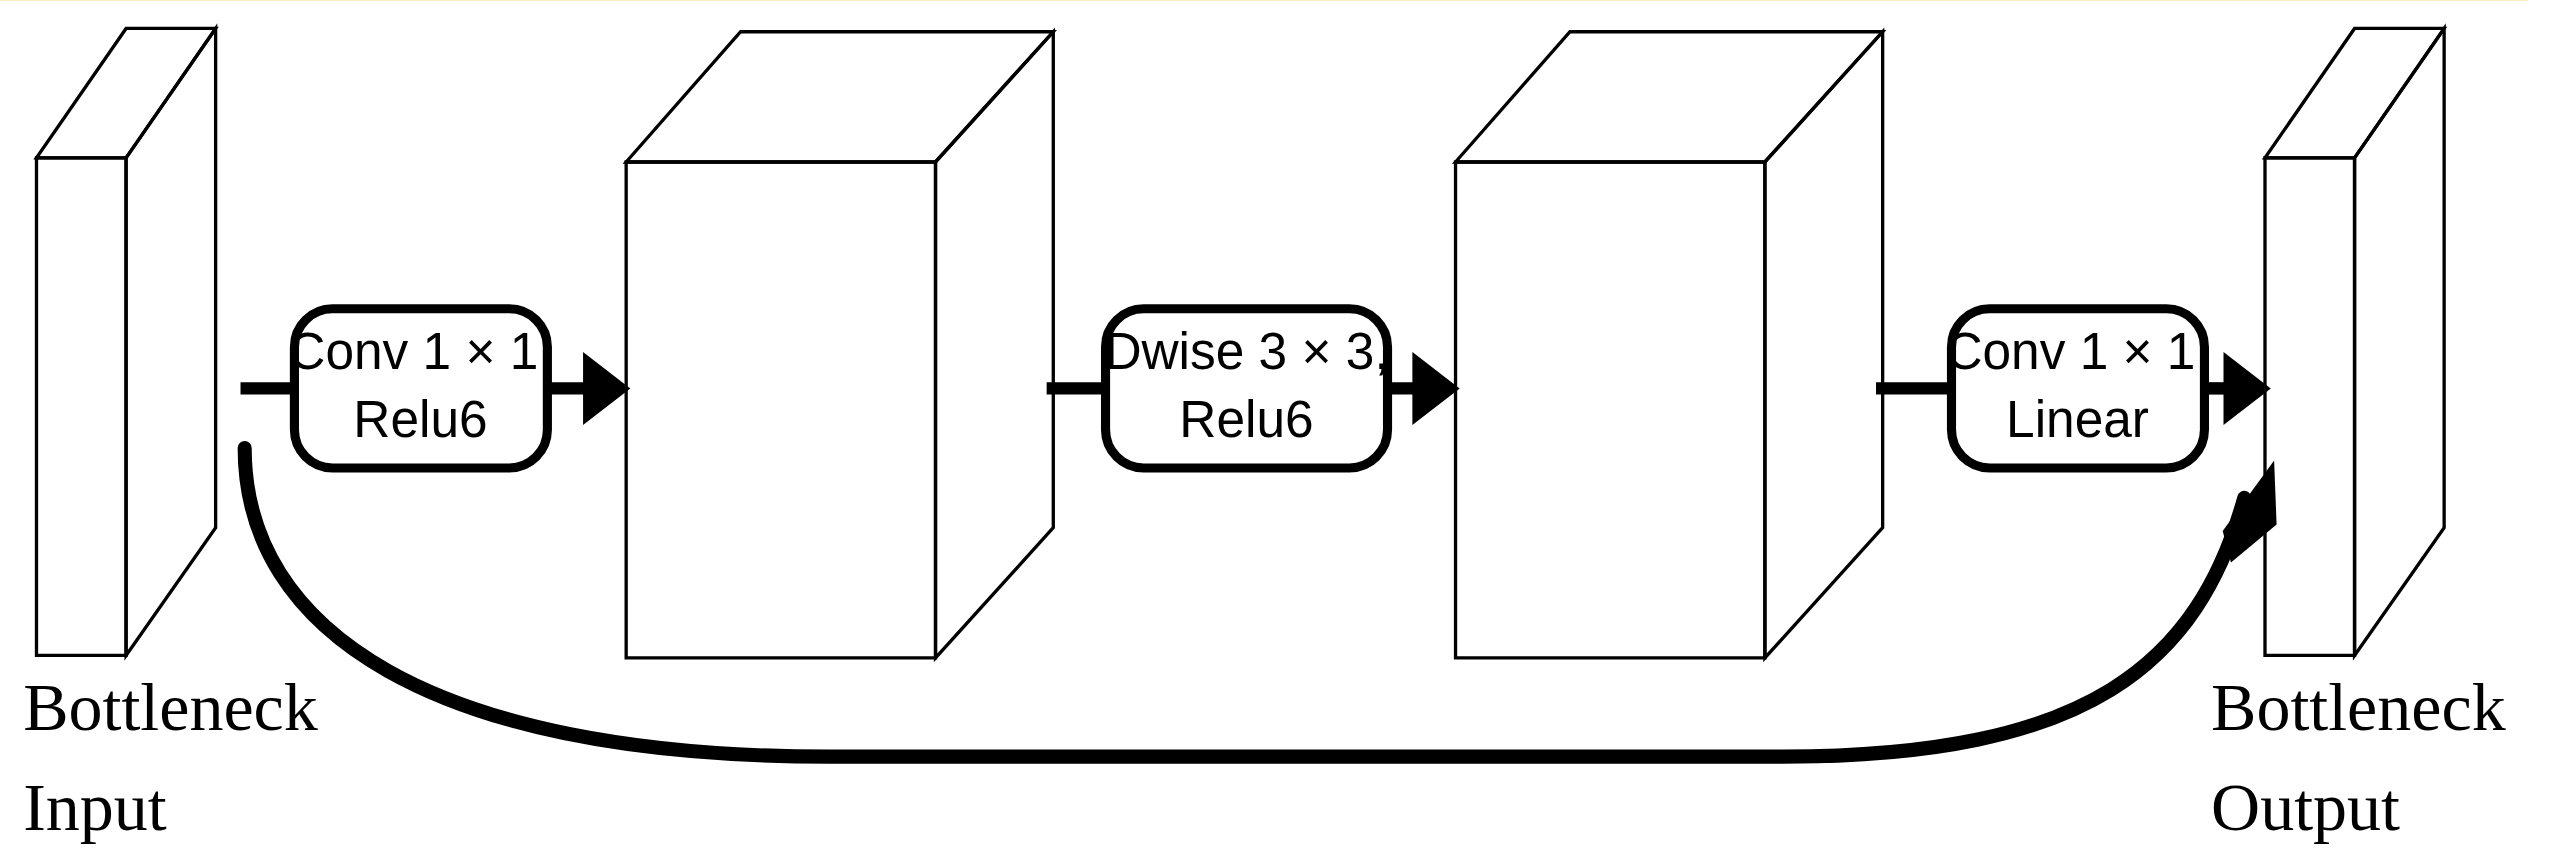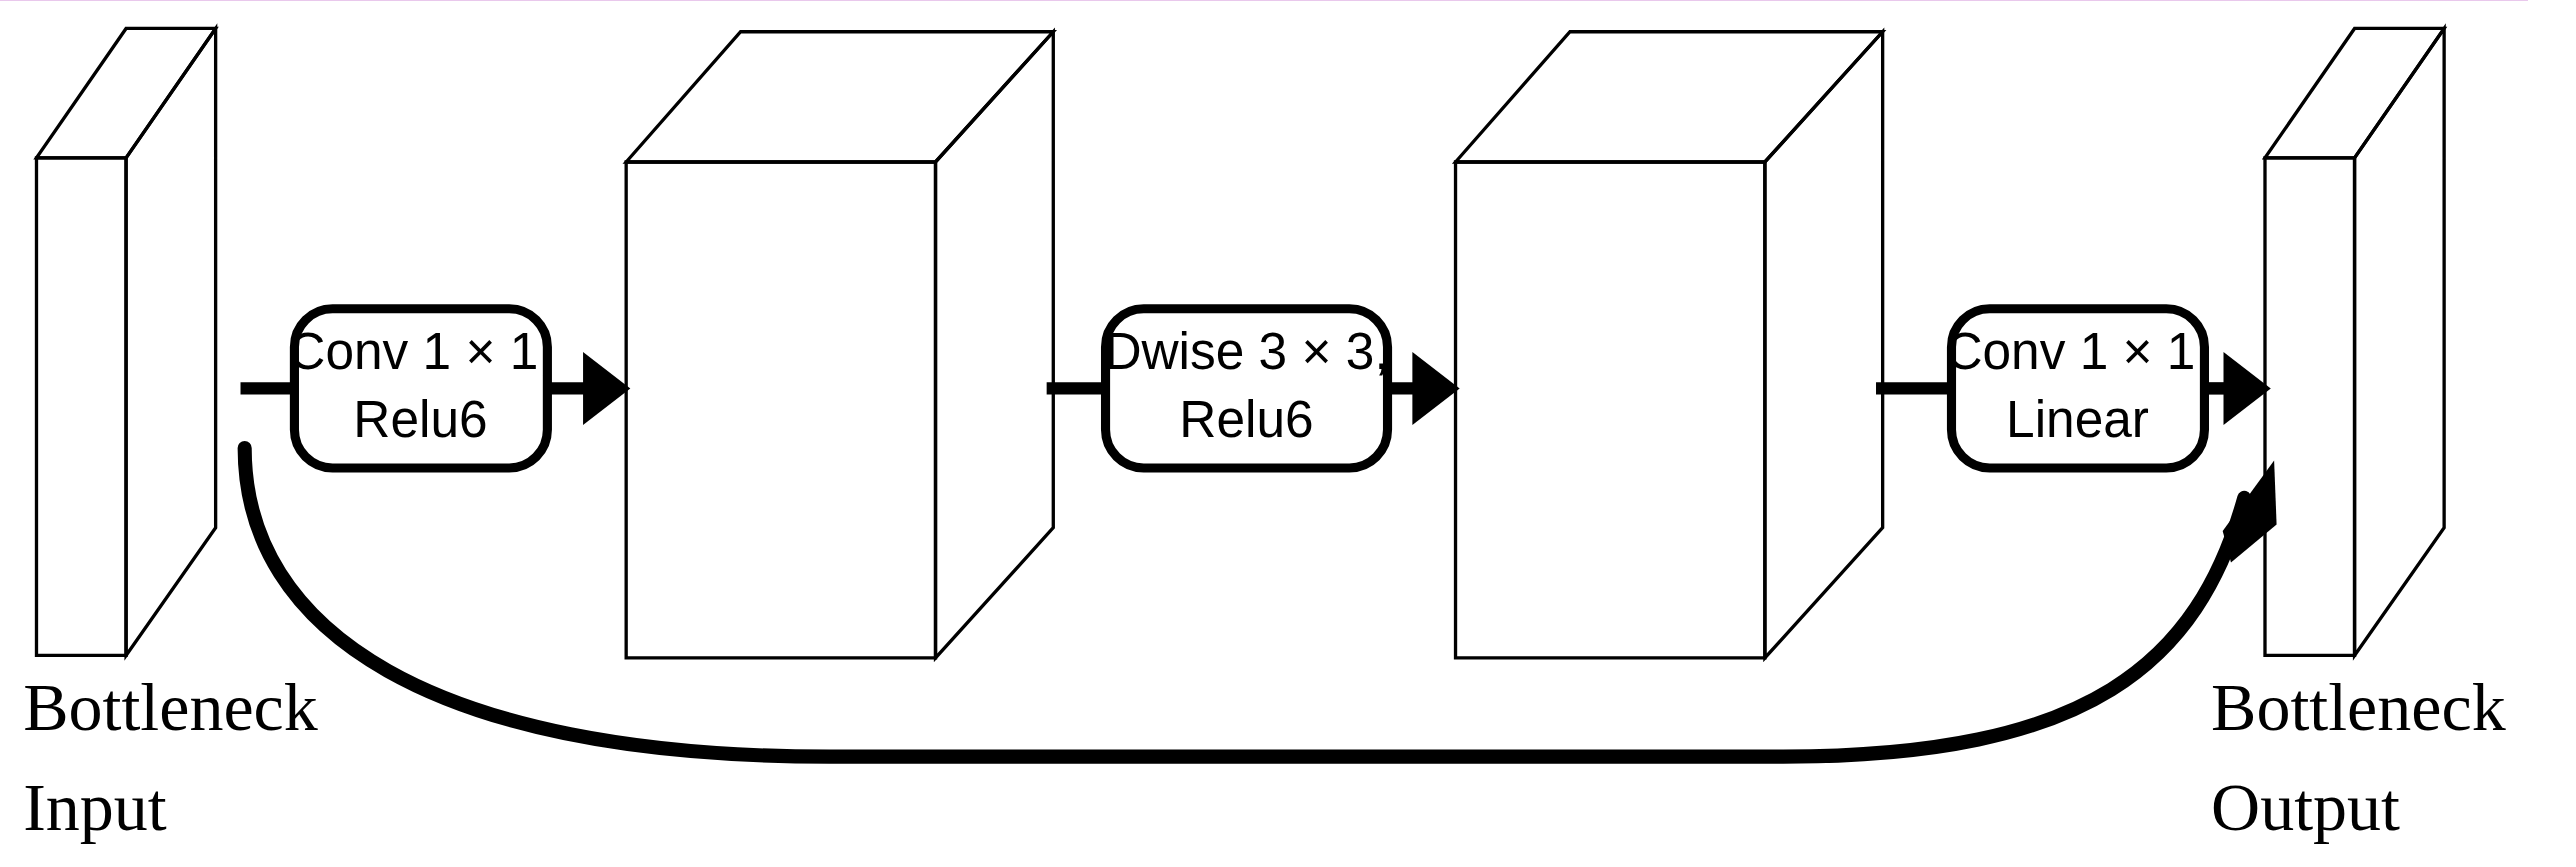--- a/index.html
+++ b/index.html
@@ -11,21 +11,21 @@
   body {
     width: 2576px;
     height: 868px;
     overflow: hidden;
     font-family: "Liberation Sans", sans-serif;
   }
   #diagram-root {
     position: relative;
     width: 2528px;
     height: 868px;
-    background: #a21caf;
+    background: #eab308;
   }
   svg#diagram-svg {
     display: block;
     width: 2576px;
     height: 868px;
   }
   .op-label-text {
     font-family: "Liberation Sans", sans-serif;
     font-size: 62px;
     fill: #000000;

